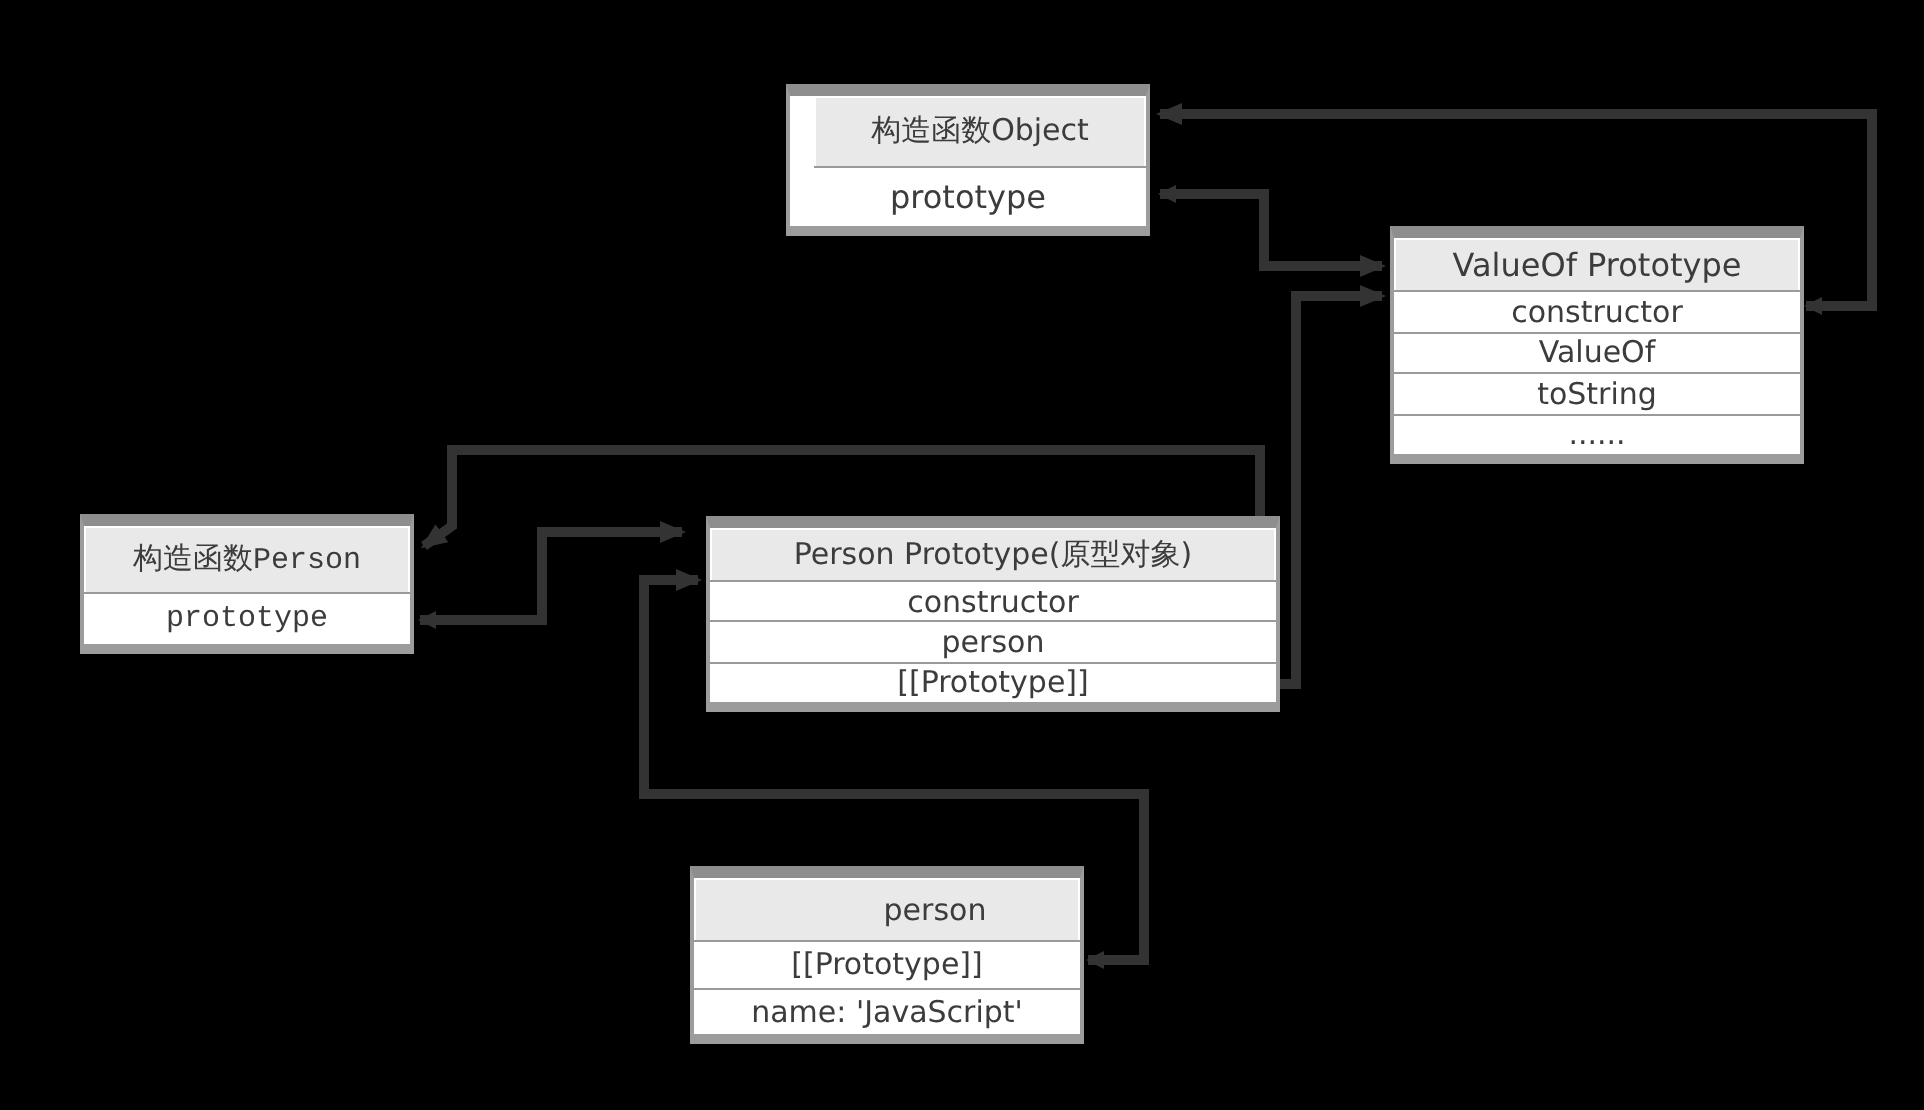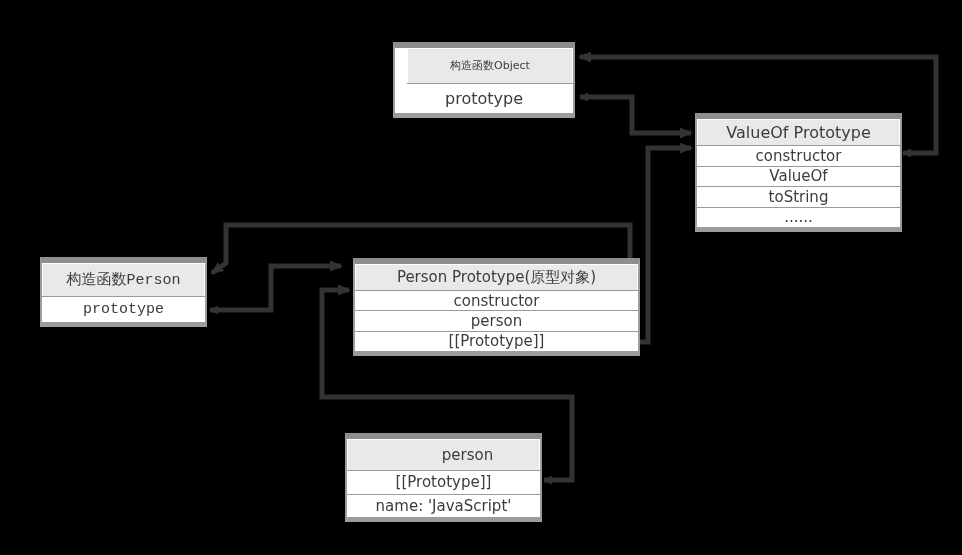--- a/index.html
+++ b/index.html
@@ -35,21 +35,21 @@
   .pbox .row {
     flex:1 1 0;
     display:flex; align-items:center; justify-content:center;
     border-bottom:1px solid #9a9a9a;
     font-size:15px;
     white-space:nowrap;
   }
   .pbox .row:last-child { border-bottom:none; }
 
   #b0 { left:393px; top:42px;  width:182px; height:76px; }
-  #b0 .hdr { height:35px; font-size:11px;margin-left:12px; }
+  #b0 .hdr { height:35px; font-size:15px;margin-left:12px; }
   #b0 .row { font-size:16px; }
 
   #b1 { left:695px; top:113px; width:207px; height:119px; }
   #b1 .hdr { height:26px; font-size:16px; }
 
   #b2 { left:40px;  top:257px; width:167px; height:70px;font-family:Liberation Mono, monospace; }
   #b2 .hdr { height:33px; font-size:15px; }
 
   #b3 { left:353px; top:258px; width:287px; height:98px; }
   #b3 .hdr { height:26px; font-size:15px; }

